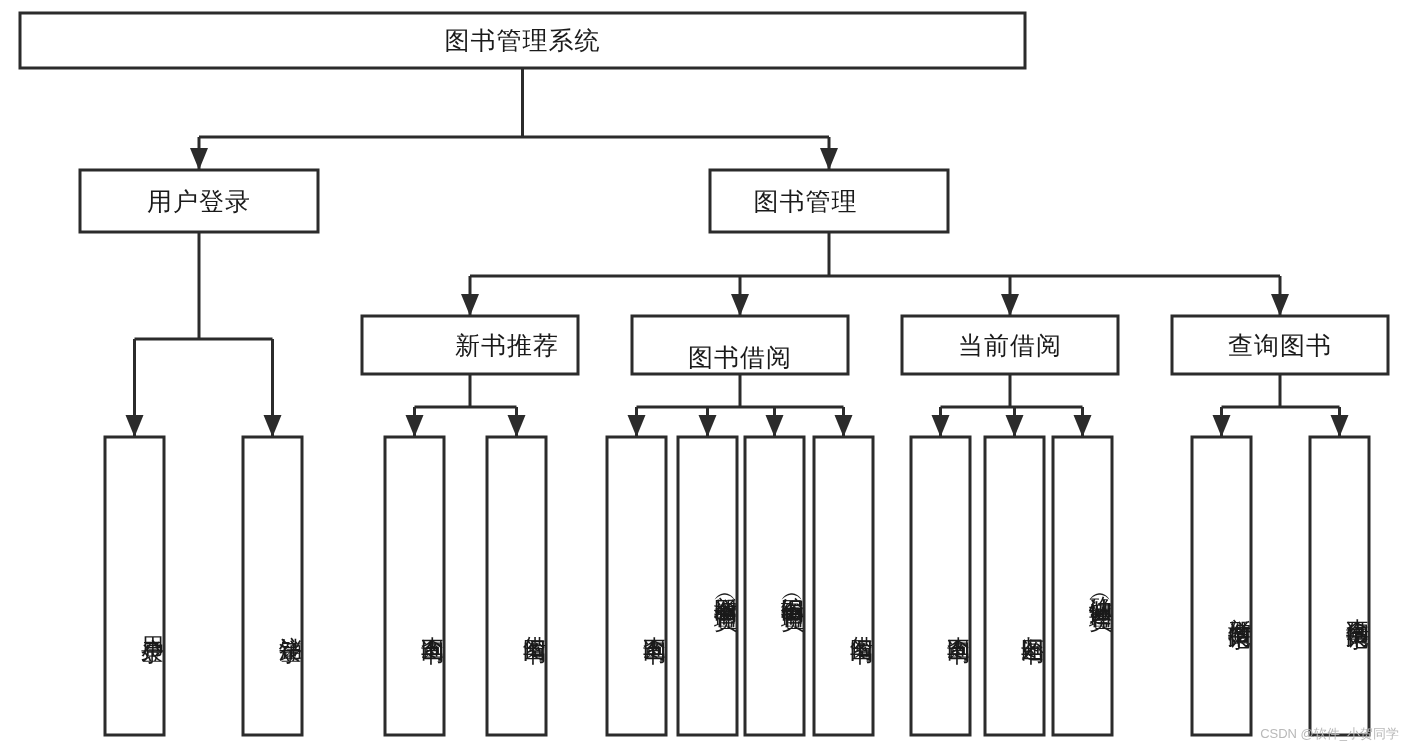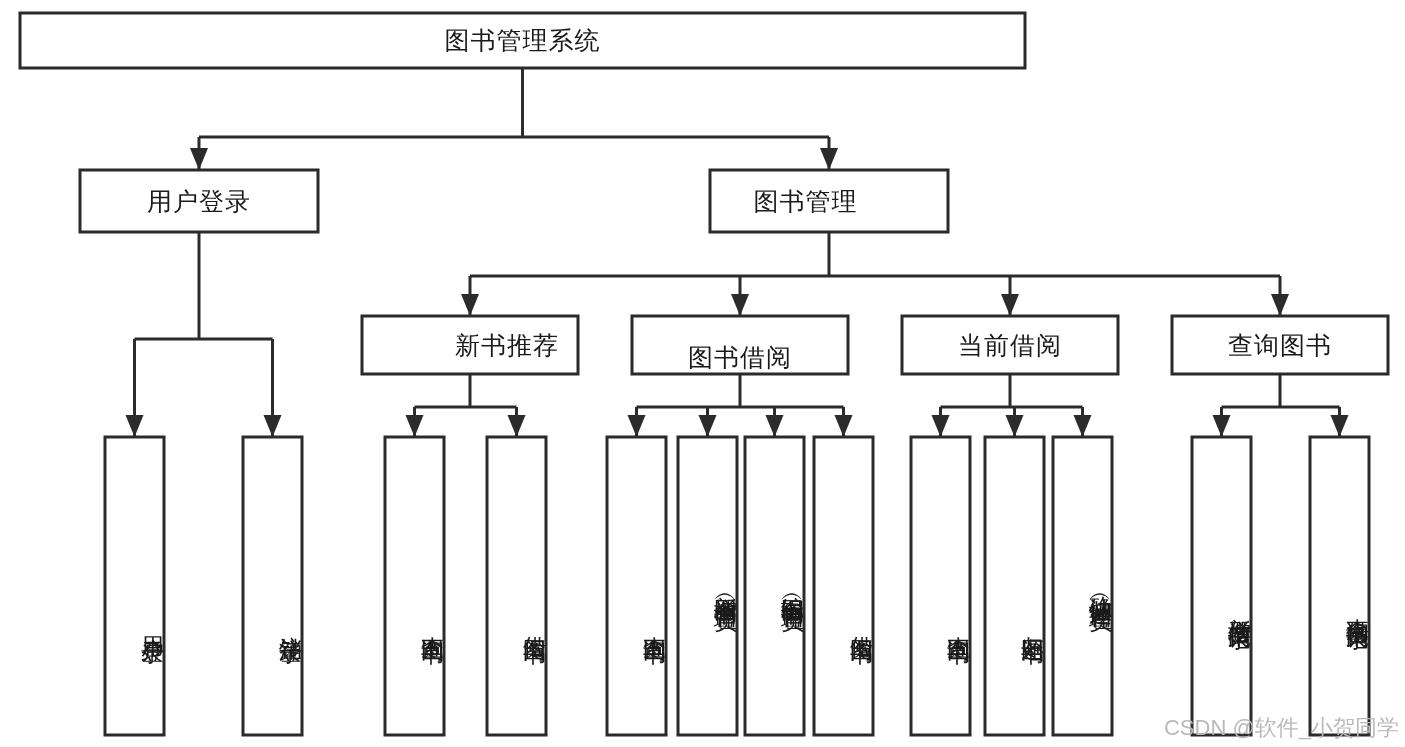--- a/index.html
+++ b/index.html
@@ -11,21 +11,21 @@
   .arrow-head{fill:#2b2b2b;stroke:none;}
   .vlabel{position:absolute;writing-mode:vertical-rl;text-orientation:upright;
        font-size:23px;color:#1a1a1a;letter-spacing:2px;line-height:1;
        display:flex;align-items:flex-start;justify-content:center;
        font-family:"Liberation Sans","DejaVu Sans",sans-serif;
        pointer-events:none;white-space:nowrap;}
   .hlabel{position:absolute;display:flex;align-items:center;justify-content:center;
        font-size:25px;color:#1a1a1a;letter-spacing:1px;
        font-family:"Liberation Sans","DejaVu Sans",sans-serif;
        pointer-events:none;white-space:nowrap;text-align:center;}
-  .watermark{position:absolute;right:6px;bottom:4px;font-size:22px;color:#b9b9b9;
+  .watermark{position:absolute;right:6px;bottom:4px;font-size:13px;color:#b9b9b9;
        font-family:"Liberation Sans","DejaVu Sans",sans-serif;white-space:nowrap;}
 </style>
 </head>
 <body>
 
 <svg id="diagram" viewBox="0 0 1405 747" xmlns="http://www.w3.org/2000/svg">
   <g id="connectors">
       <line x1="522.5" y1="68" x2="522.5" y2="137" class="conn"></line>
       <line x1="199" y1="137" x2="829" y2="137" class="conn"></line>
       <line x1="199" y1="137" x2="199" y2="170" class="conn"></line>

